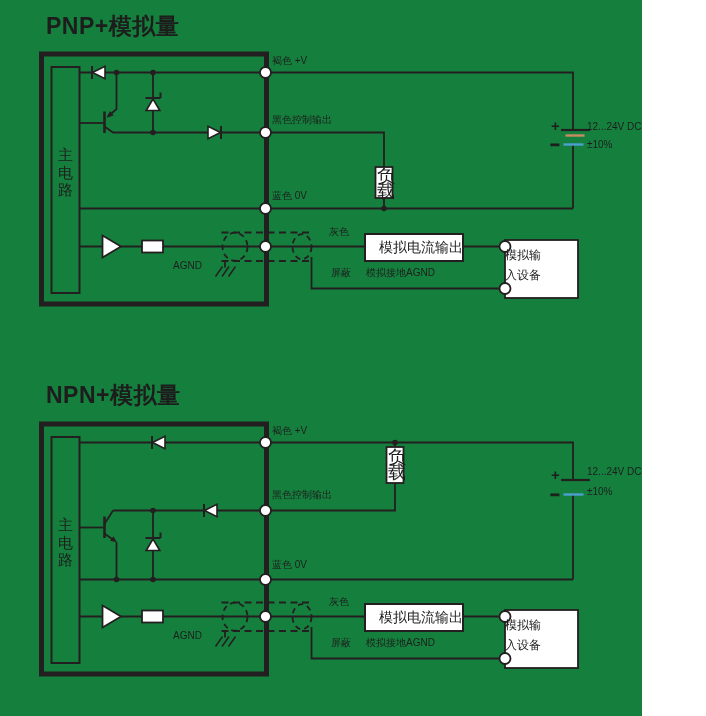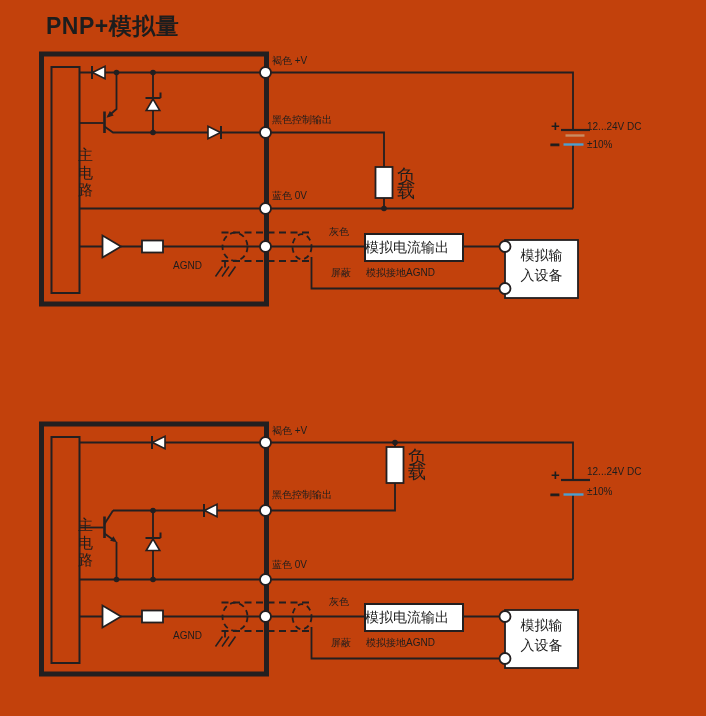--- a/index.html
+++ b/index.html
@@ -1,29 +1,29 @@
 <!DOCTYPE html>
 <html><head>
 <meta charset="utf-8">
 <style>
   html,body { margin:0; padding:0; background:#ffffff; }
   .canvas {
-    position:relative; width:706px; height:716px; background:#c2410c;
+    position:relative; width:642px; height:716px; background:#15803d;
     font-family:"Liberation Sans","DejaVu Sans",sans-serif; color:#1d1d1d;
     overflow:hidden;
   }
   svg { position:absolute; left:0; top:0; }
   .lbl { position:absolute; font-size:10px; font-weight:500; white-space:nowrap; line-height:1.1; color:#1d1d1d; }
   .title { font-size:23px; font-weight:600; letter-spacing:0.5px; }
   .bold { font-weight:400; }
   .vtext { position:absolute; width:17px; font-size:15px; line-height:17.5px; font-weight:500;
-           word-break:break-all; text-align:center;margin-left:20px; }
+           word-break:break-all; text-align:center; }
   .vload { width:14px; font-size:18px; line-height:15px; }
-  .boxtext { position:absolute; text-align:left; font-size:14px; font-weight:500; }
-  .devtext { position:absolute; width:73px; text-align:center; font-size:14px; font-weight:500; line-height:20px; }
+  .boxtext { position:absolute; text-align:right; font-size:14px; font-weight:500; }
+  .devtext { position:absolute; width:73px; font-size:12px; font-weight:500; line-height:20px; }
   .plus { font-size:15px; font-weight:600; }
   .minus { font-size:16px; font-weight:700; -webkit-text-stroke:1px #1d1d1d; }
 </style>
 </head>
 <body>
 
 <div class="canvas">
 
   <svg width="706" height="716" viewBox="0 0 706 716" color="#231f20">
 
@@ -194,20 +194,21 @@
   <div class="lbl" style="left:366px;top:267px">模拟接地AGND</div>
   <div class="devtext" style="left:505px;top:245px">
     <div>模拟输</div>
     <div>入设备</div>
   </div>
   <div class="lbl plus" style="left:551px;top:118px">+</div>
   <div class="lbl minus" style="left:550px;top:136px">−</div>
   <div class="lbl" style="left:587px;top:121px">12...24V DC</div>
   <div class="lbl" style="left:587px;top:139px">±10%</div>
 
+  <div class="lbl title" style="left:46px;top:383px">NPN+模拟量</div>
   <div class="vtext" style="left:57px;top:516px">主电路</div>
   <div class="lbl" style="left:272px;top:425px">褐色 +V</div>
   <div class="lbl" style="left:272px;top:489px">黑色控制输出</div>
   <div class="lbl" style="left:272px;top:559px">蓝色 0V</div>
   <div class="lbl" style="left:329px;top:596px">灰色</div>
   <div class="vtext vload" style="left:388px;top:450px">负载</div>
   <div class="lbl bold" style="left:173px;top:630px">AGND</div>
   <div class="boxtext" style="left:365px;top:609px;width:98px">模拟电流输出</div>
   <div class="lbl" style="left:331px;top:637px">屏蔽</div>
   <div class="lbl" style="left:366px;top:637px">模拟接地AGND</div>

